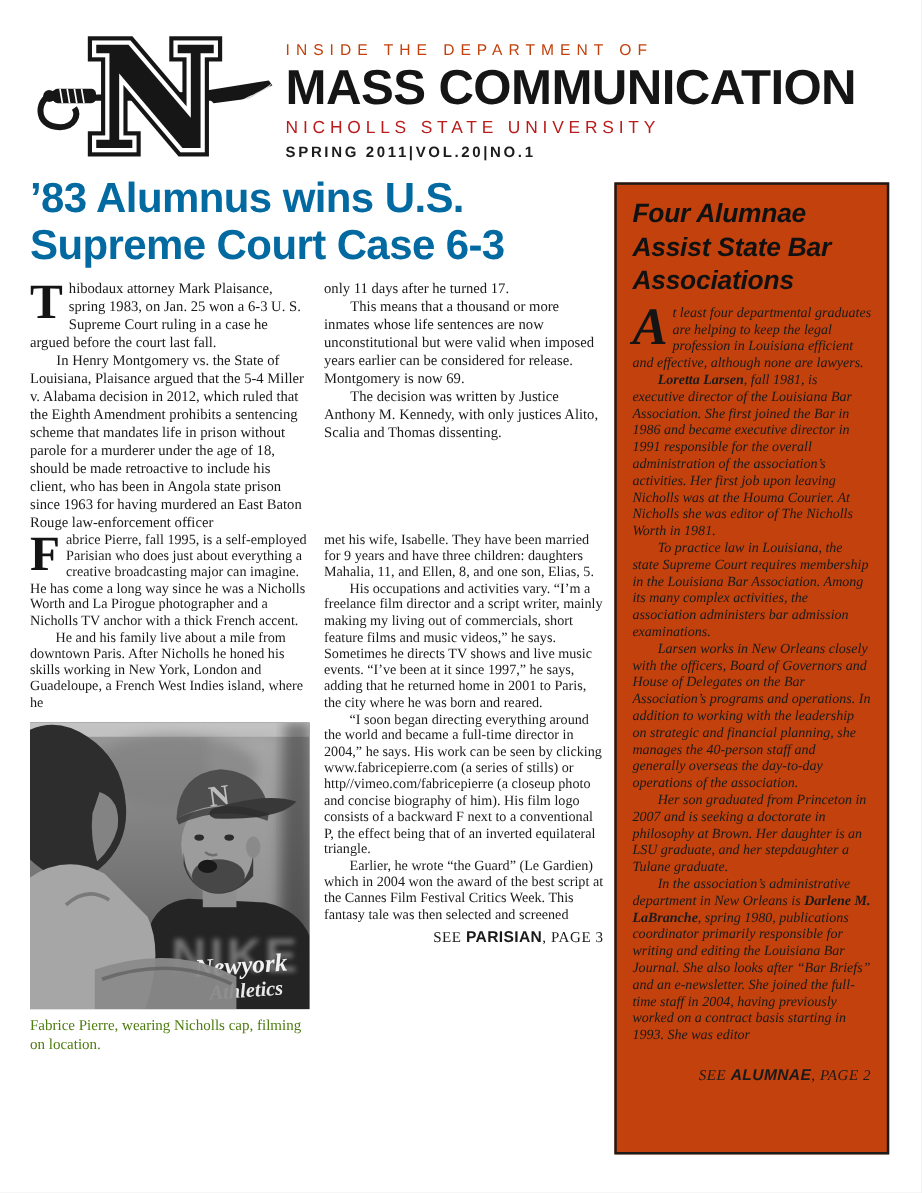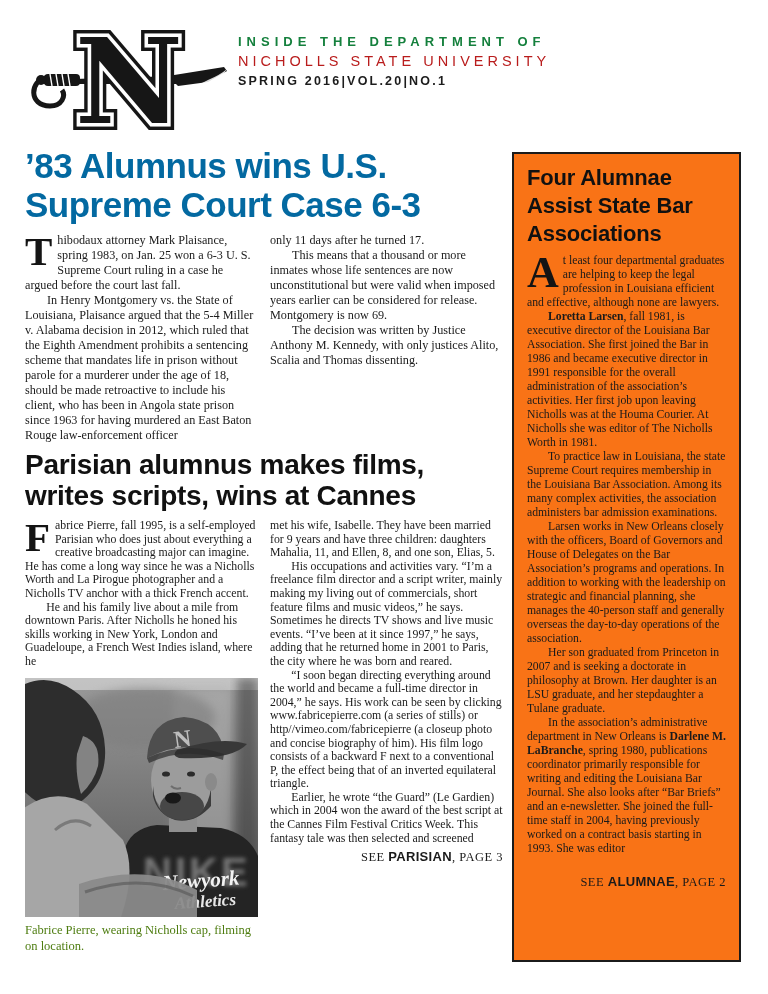--- a/index.html
+++ b/index.html
@@ -2,21 +2,21 @@
 <html><head>
 <meta charset="utf-8">
 <style>
   html,body{margin:0;padding:0;background:#e8e8e8;}
   .page{position:relative;width:768px;height:994px;background:#ffffff;overflow:hidden;
         font-family:"Liberation Serif",serif;color:#1a1a1a;}
   
   .masthead{position:absolute;top:20px;left:28px;right:24px;display:flex;align-items:flex-start;}
   .logo-wrap{width:202px;height:116px;flex:0 0 auto;}
   .mast-text{margin-left:8px;padding-top:14px;font-family:"Liberation Sans",sans-serif;}
-  .kicker{font-size:13px;letter-spacing:5px;font-weight:700;color:#15803d;white-space:nowrap;}
+  .kicker{font-size:13px;letter-spacing:5px;font-weight:400;color:#c2410c;white-space:nowrap;}
   .mast-title{font-size:41px;line-height:44px;font-weight:700;letter-spacing:-0.5px;color:#151515;white-space:nowrap;margin-top:2px;}
   .mast-school{font-size:14.5px;letter-spacing:4px;color:#b91c1c;margin-top:4px;white-space:nowrap;}
   .mast-issue{font-size:12.5px;letter-spacing:2.2px;color:#1c1c1c;margin-top:5px;white-space:nowrap;font-weight:700;}
   
   .main-left{position:absolute;left:25px;top:146px;width:478px;}
   h1.headline{font-family:"Liberation Sans",sans-serif;font-size:35px;line-height:39px;
       letter-spacing:-0.5px;margin:0 0 9px 0;color:#0369a1;font-weight:700;}
   h2.headline2{font-family:"Liberation Sans",sans-serif;font-size:28px;line-height:31px;
       letter-spacing:-0.3px;margin:6px 0 8px 0;color:#111;font-weight:700;}
   .cols{display:flex;gap:12px;}
@@ -29,21 +29,21 @@
   
   .photo{width:233px;height:239px;margin-top:9px;overflow:hidden;background:#777;}
   .caption{font-family:Liberation Serif, serif;font-size:12.5px;line-height:16px;
       color:#4d7c0f;margin-top:5px;}
   
   .jump{text-align:right;margin-top:4px;font-size:12.5px;color:#1a1a1a;}
   .jump .see,.jump .pg{font-family:"Liberation Serif",serif;letter-spacing:0.5px;}
   .jump .ref{font-family:"Liberation Sans",sans-serif;font-weight:700;font-size:13px;letter-spacing:0.3px;}
   
   .sidebar{position:absolute;left:512px;top:152px;width:229px;height:810px;
-      border:2px solid #1b1b1b;box-sizing:border-box;padding:8px 13px 8px 13px;overflow:hidden;background:#f97316;}
+      border:2px solid #1b1b1b;box-sizing:border-box;padding:8px 13px 8px 13px;overflow:hidden;background:#c2410c;font-style:italic;}
   .sidebar h2{font-family:"Liberation Sans",sans-serif;font-size:22px;line-height:28px;
       letter-spacing:-0.2px;margin:2px 0 6px 0;color:#111;font-weight:700;}
   .sidebar p{margin:0;font-size:11.7px;line-height:14px;}
   .sidebar p.ind{text-indent:1.8em;}
   .sidebar .dropcap{font-size:44px;line-height:34px;padding-right:4px;}
   .sidebar .jump{margin-top:18px;}
   b.name{font-weight:700;}
 </style>
 </head>
 <body>
@@ -73,42 +73,42 @@
 
         <g font-family="DejaVu Serif, serif" font-weight="700" text-anchor="middle">
           <text x="101" y="103" font-size="118" fill="none" stroke="#161616" stroke-width="14">N</text>
           <text x="101" y="103" font-size="118" fill="none" stroke="#ffffff" stroke-width="7">N</text>
           <text x="101" y="103" font-size="118" fill="#161616">N</text>
         </g>
       </svg>
     </div>
     <div class="mast-text">
       <div class="kicker">INSIDE THE DEPARTMENT OF</div>
+      <div class="mast-title">MASS COMMUNICATION</div>
       <div class="mast-school">NICHOLLS STATE UNIVERSITY</div>
-      <div class="mast-issue">SPRING 2016|VOL.20|NO.1</div>
+      <div class="mast-issue">SPRING 2011|VOL.20|NO.1</div>
     </div>
   </div>
 
   <div class="main-left">
 
     <h1 class="headline">’83 Alumnus wins U.S. Supreme Court Case 6-3</h1>
 
     <div class="cols art1">
       <div class="col">
         <p><span class="dropcap">T</span><span>hibodaux attorney Mark Plaisance, spring 1983, on Jan. 25 won a 6-3 U. S. Supreme Court ruling in a case he argued before the court last fall.</span></p>
         <p class="ind">In Henry Montgomery vs. the State of Louisiana, Plaisance argued that the 5-4 Miller v. Alabama decision in 2012, which ruled that the Eighth Amendment prohibits a sentencing scheme that mandates life in prison without parole for a murderer under the age of 18, should be made retroactive to include his client, who has been in Angola state prison since 1963 for having murdered an East Baton Rouge law-enforcement officer</p>
       </div>
       <div class="col">
         <p>only 11 days after he turned 17.</p>
         <p class="ind">This means that a thousand or more inmates whose life sentences are now unconstitutional but were valid when imposed years earlier can be considered for release.  Montgomery is now 69.</p>
         <p class="ind">The decision was written by Justice Anthony M. Kennedy, with only justices Alito, Scalia and Thomas dissenting.</p>
       </div>
     </div>
 
-    <h2 class="headline2">Parisian alumnus makes films, writes scripts, wins at Cannes</h2>
 
     <div class="cols art2">
       <div class="col">
         <p><span class="dropcap">F</span><span>abrice Pierre, fall 1995, is a self-employed Parisian who does just about everything a creative broadcasting major can imagine. He has come a long way since he was a Nicholls Worth and La Pirogue photographer and a Nicholls TV anchor with a thick French accent.</span></p>
         <p class="ind">He and his family live about a mile from downtown Paris.  After Nicholls he honed his skills working in New York, London and Guadeloupe, a French West Indies island, where he</p>
 
         <div class="photo">
           <svg width="233" height="239" viewBox="0 0 233 239">
             <defs>
               <linearGradient id="bgG" x1="0" y1="0" x2="0" y2="1">

